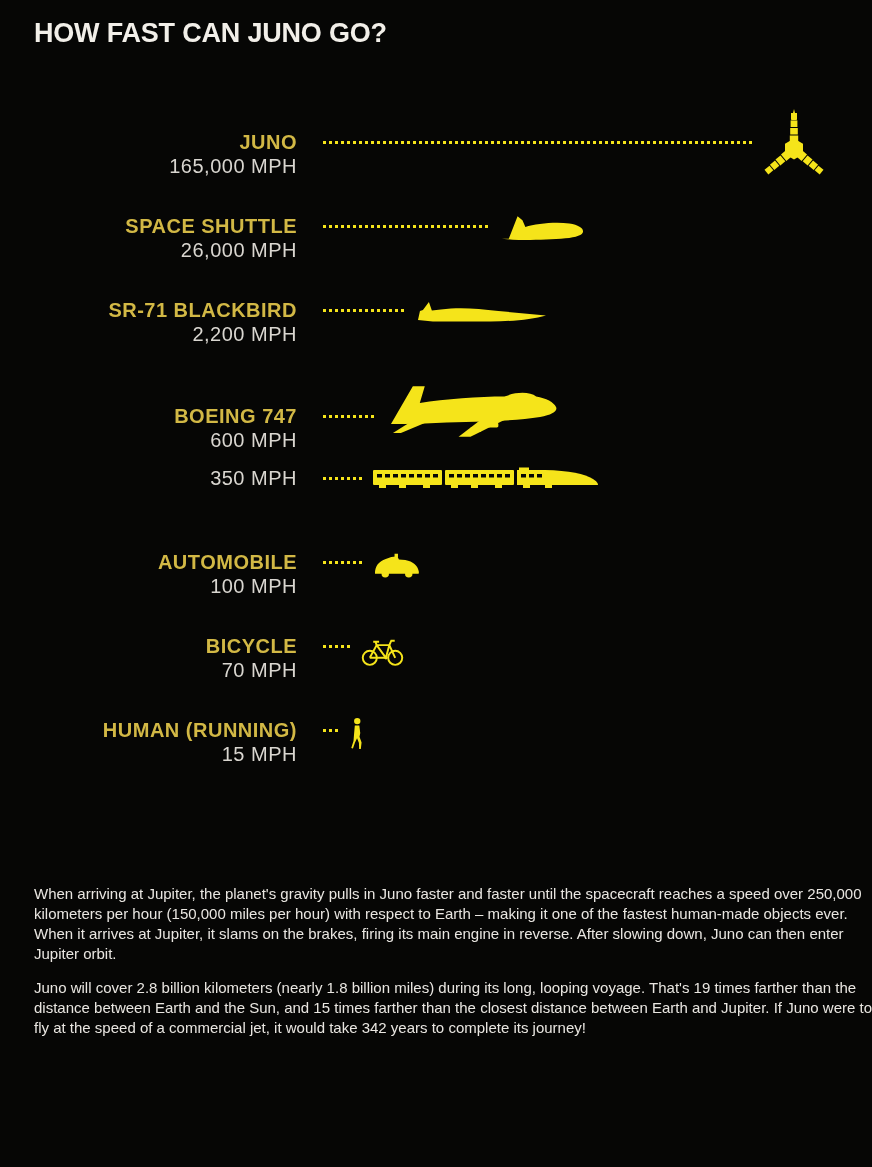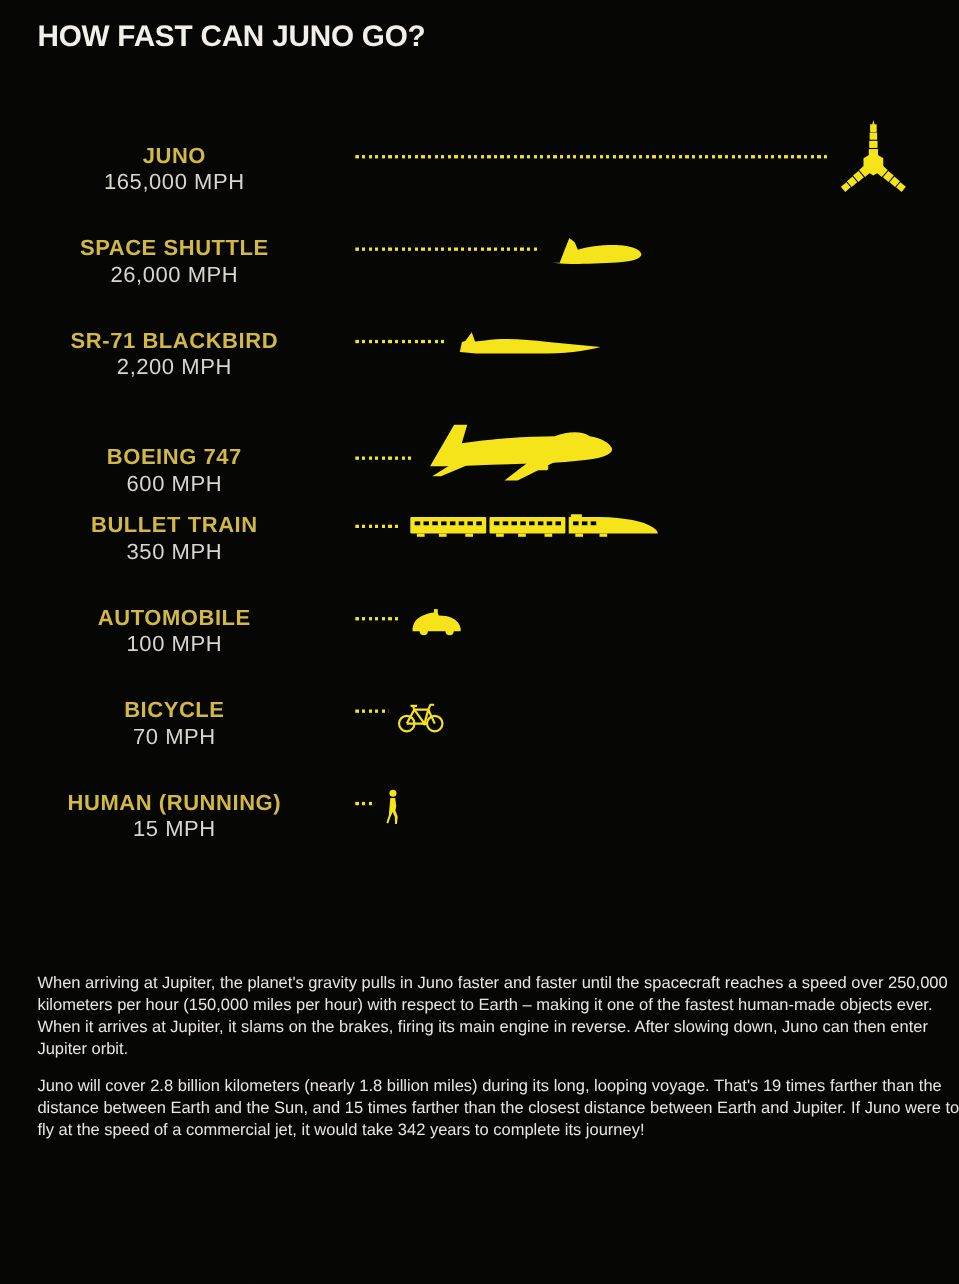--- a/index.html
+++ b/index.html
@@ -7,21 +7,21 @@
     position:relative;width:872px;height:1167px;background:#060605;
     overflow:hidden;font-family:"Liberation Sans",sans-serif;margin-left:20px;
     --yb:#f5e41a;      
     --gold:#d2b845;    
   }
   .title{
     position:absolute;left:14px;top:18px;margin:0;
     font-size:27px;font-weight:700;letter-spacing:-0.2px;color:#f2efe9;
   }
   .row{position:absolute;left:0;width:100%;height:50px;}
-  .label{position:absolute;left:0;top:0;width:277px;text-align:center;}
+  .label{position:absolute;left:0;top:0;width:277px;text-align:right;}
   .name{font-size:20px;line-height:24px;font-weight:600;letter-spacing:.5px;color:var(--gold);}
   .speed{font-size:20px;line-height:24px;font-weight:500;letter-spacing:.5px;color:#d9d6d0;}
   .track{position:absolute;left:303px;top:0;height:24px;display:flex;align-items:center;}
   .dots{height:3px;flex:none;background:repeating-linear-gradient(90deg,var(--yb) 0 3px,transparent 3px 6px);}
   .icon{flex:none;margin-left:8px;display:block;}
   .icon-juno{transform:translateY(6px);}
   .icon-shuttle{transform:translateY(2px);}
   .icon-sr71{transform:translateY(3px);}
   .icon-747{transform:translateY(-4px);}
   .icon-train{transform:translateY(1px);}
@@ -105,21 +105,20 @@
         <polygon points="96,37 120,37 86,54 74,54"></polygon>
         <polygon points="24,40 40,40 16,50 8,50"></polygon>
         <rect x="86" y="44" width="11" height="5" rx="1.5"></rect>
         <rect x="103" y="39.5" width="11" height="5" rx="1.5"></rect>
       </svg>
     </div>
   </div>
 
   <div class="row" style="top:466px">
     <div class="label">
-      <div class="name">BULLET TRAIN</div>
       <div class="speed">350 MPH</div>
     </div>
     <div class="track">
       <div class="dots" style="width: 42px;"></div>
       <svg class="icon icon-train" width="226" height="24" viewBox="0 0 226 24">
         <g fill="#f5e41a">
           <rect x="0" y="3" width="69" height="15" rx="1"></rect>
           <rect x="72" y="3" width="69" height="15" rx="1"></rect>
           <rect x="146" y="0.5" width="10" height="4"></rect>
           <path d="M144,3 L172,3 C196,3.5 212,7 220,12 C224,14.5 225,16.5 225,18 L144,18 Z"></path>

